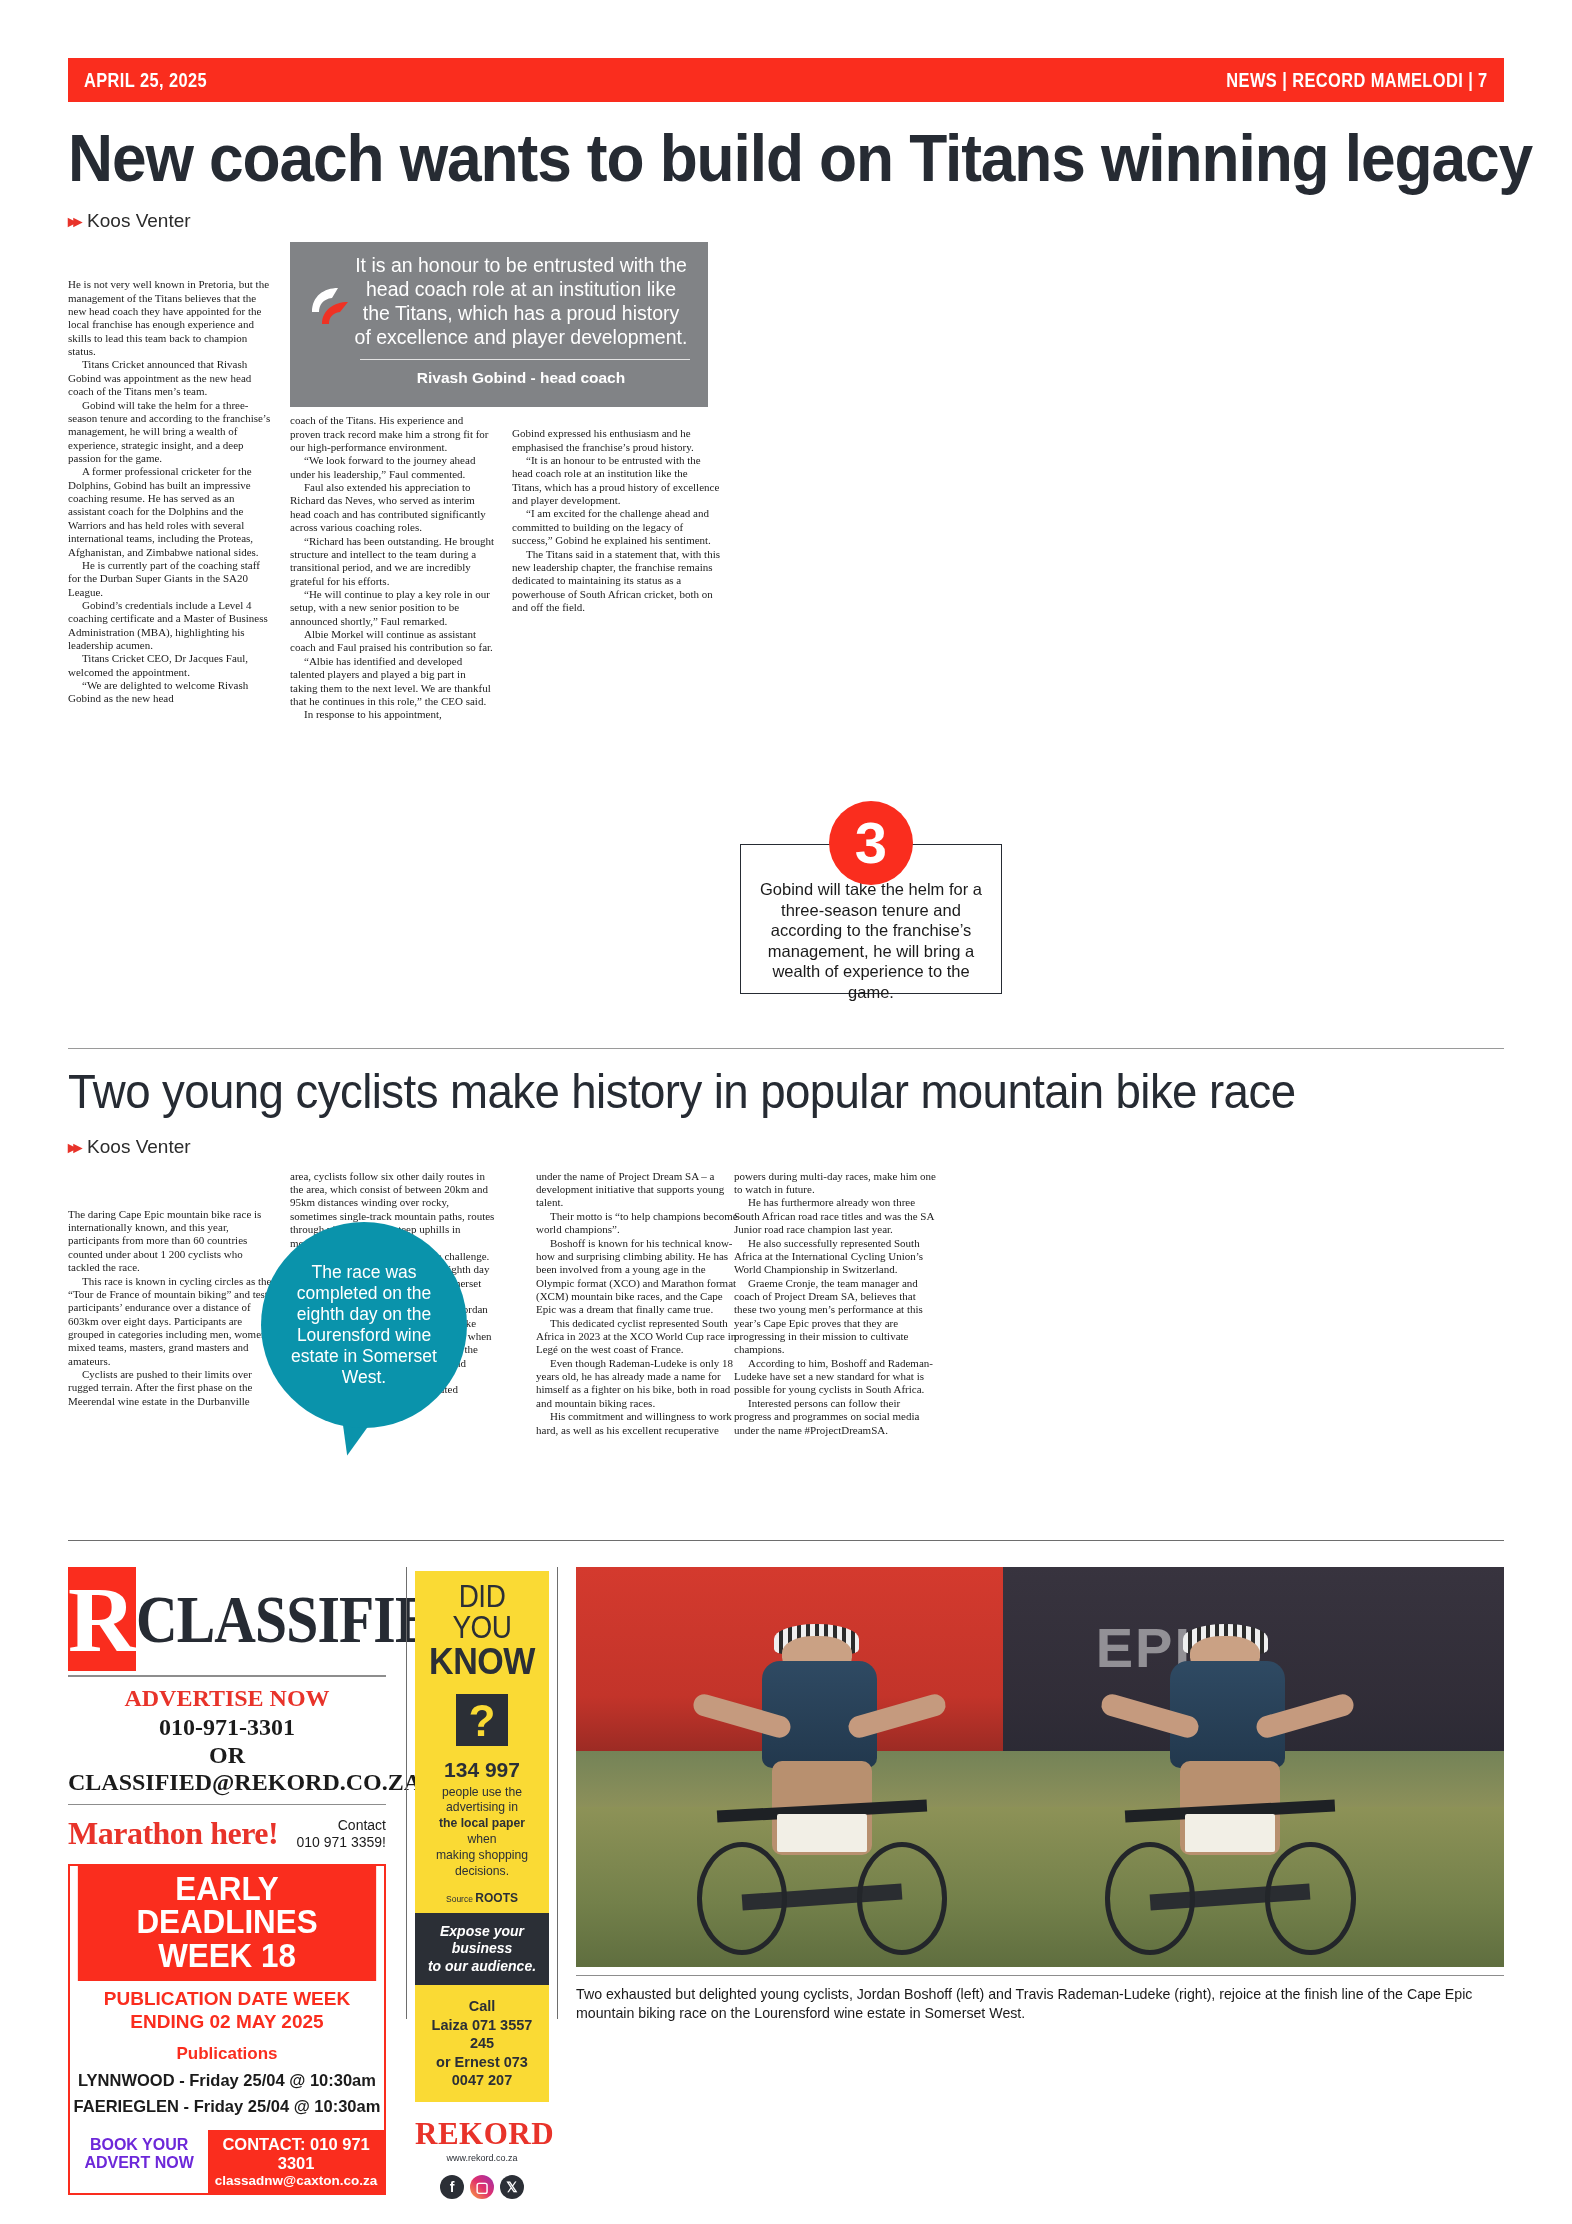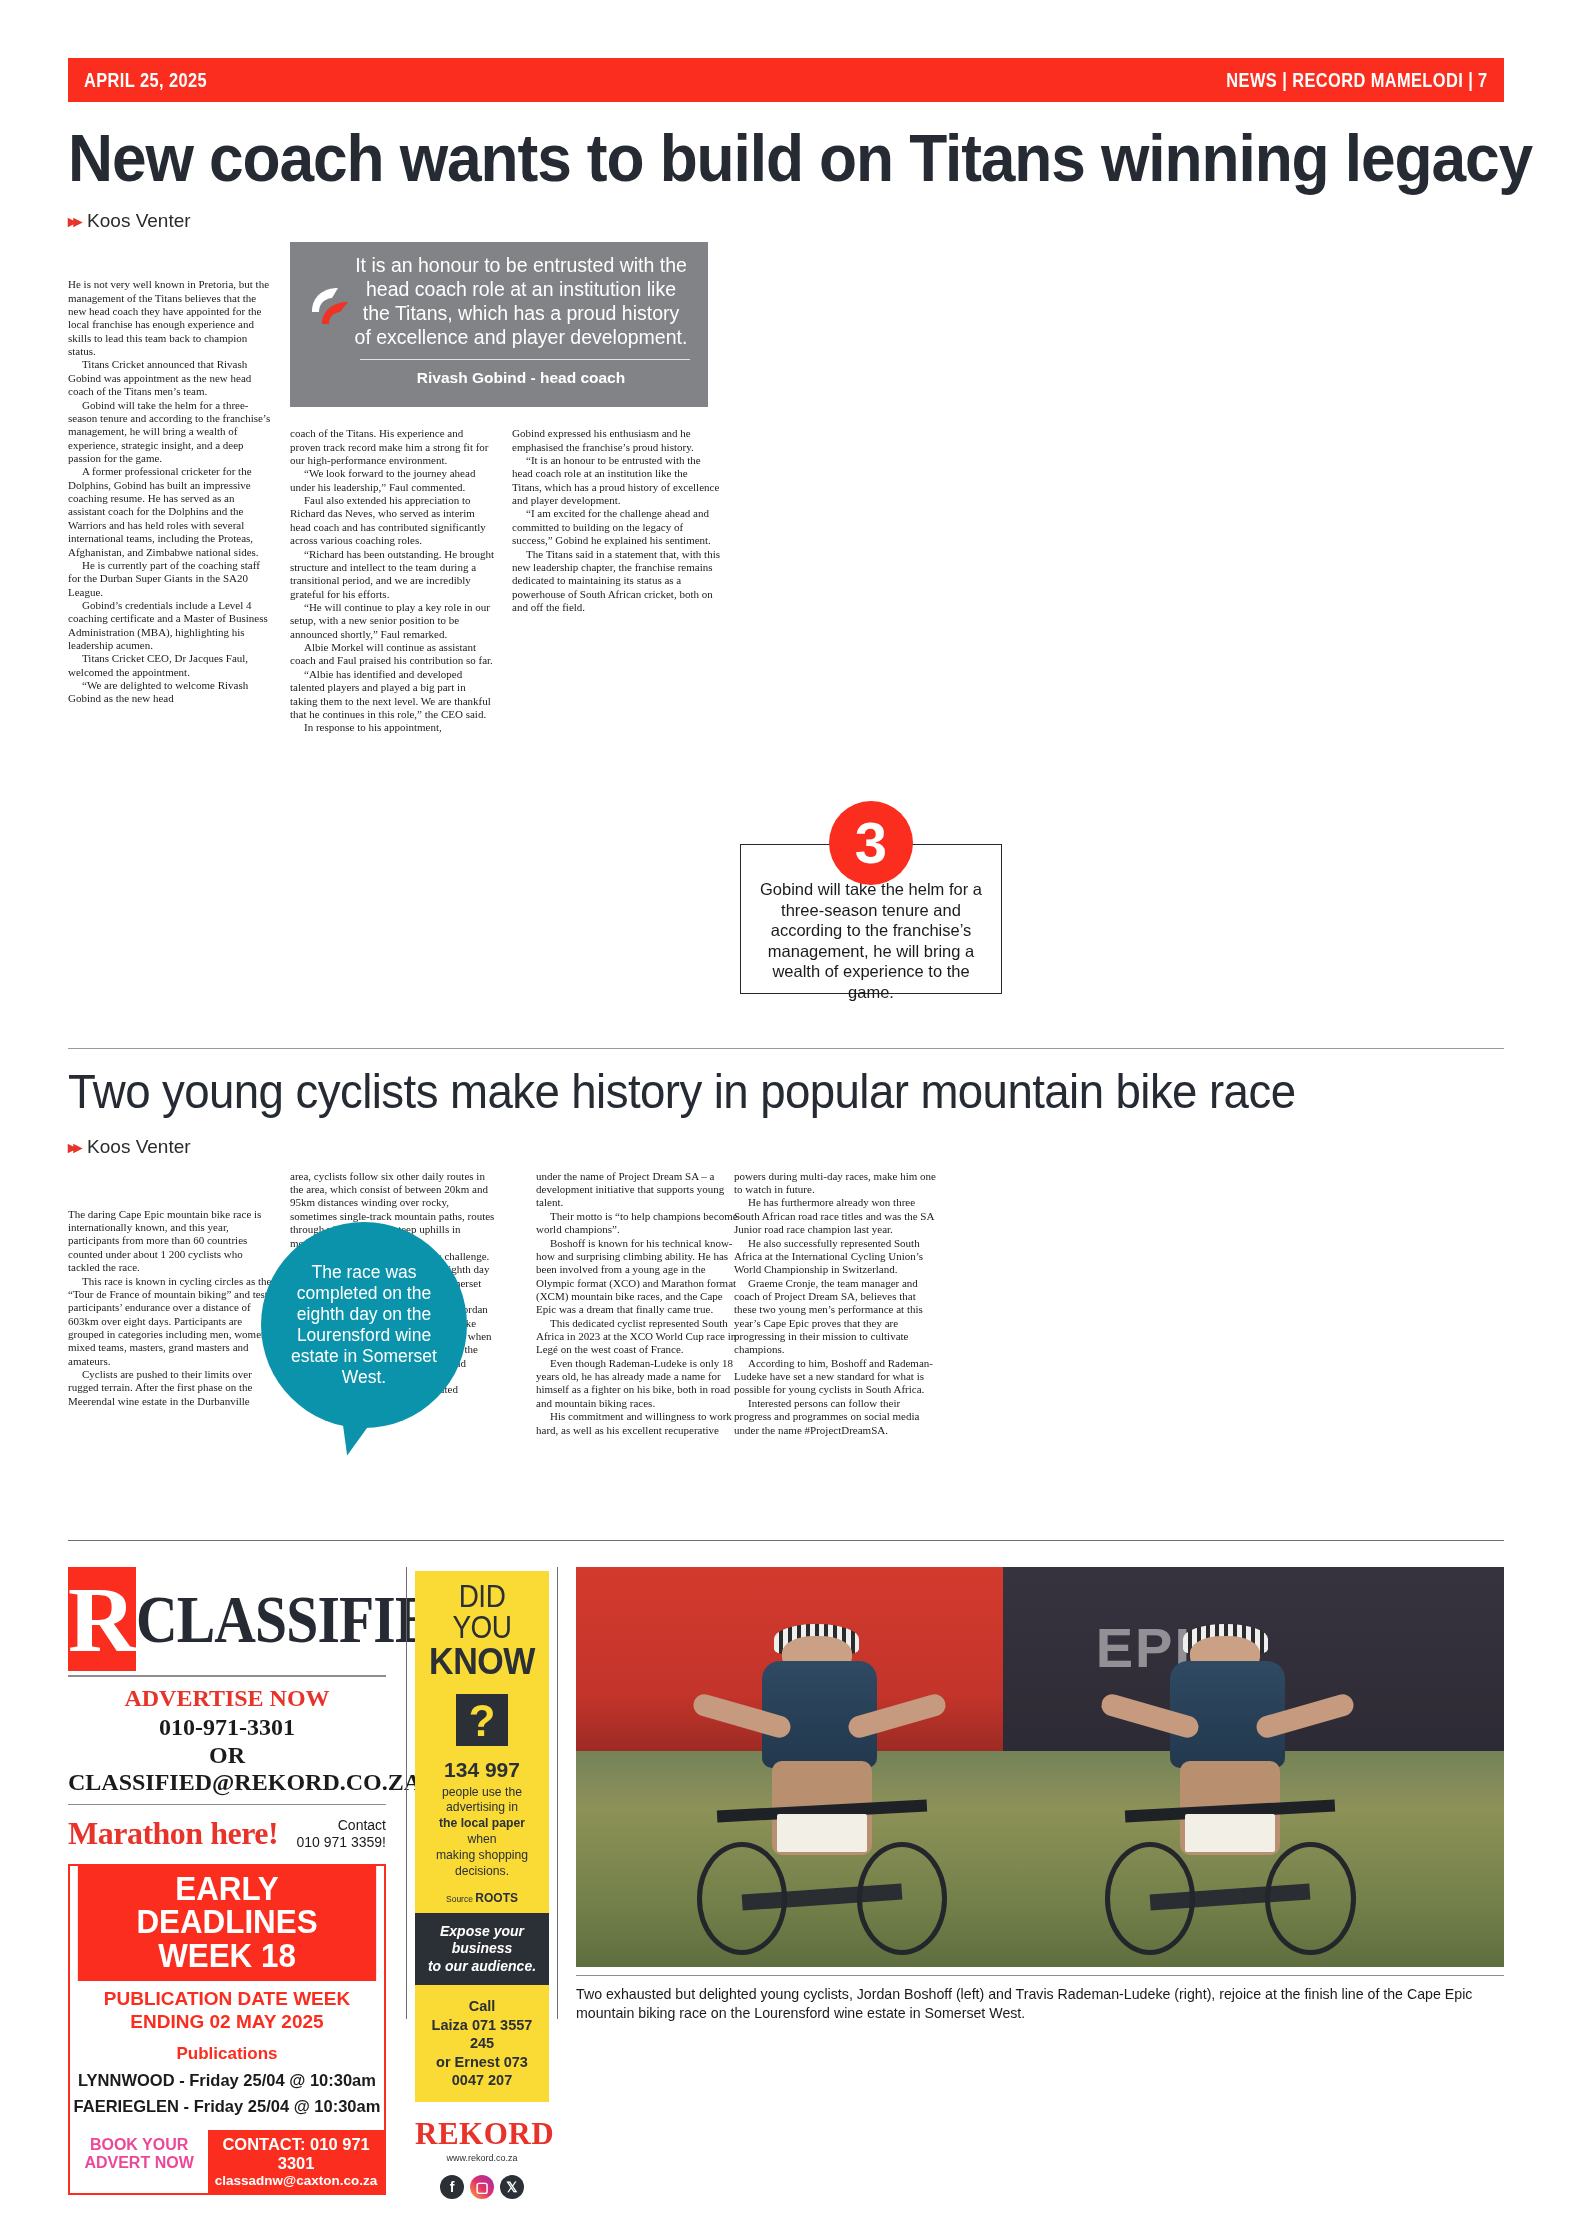--- a/index.html
+++ b/index.html
@@ -60,21 +60,21 @@
     font-family: "Liberation Serif", serif;
     font-size: 11px;
     line-height: 1.215;
     color: #1b1b1b;
     text-align: left;
   }
   .col p { text-indent: 14px; margin: 0; }
   .col p.first { text-indent: 0; }
 
   #a1c1 { left: 0;    top: 36px; width: 205px; }
-  #a1c2 { left: 222px; top: 185px; width: 205px; }
+  #a1c2 { left: 222px; top: 172px; width: 205px; }
   #a1c3 { left: 444px; top: 185px; width: 208px; }
 
   
   .pullquote {
     position: absolute; left: 222px; top: 0px;
     width: 418px; height: 165px;
     background: #818386;
     color: #ffffff;
     padding: 12px 18px 8px 18px;
   }
@@ -267,21 +267,21 @@
     font-weight: bold; font-size: 17px; text-align: center; padding-top: 10px;
   }
   .dead-line {
     font-family: "Liberation Sans", sans-serif; font-weight: bold;
     font-size: 16.5px; color: #1b1b1b; text-align: center; padding-top: 7px;
   }
   .dead-foot { display: flex; margin-top: 14px; }
   .dead-book {
     flex: 0 0 44%;
     font-family: "Liberation Sans", sans-serif; font-weight: bold;
-    font-size: 16px; color: #ec4899; text-align: center; line-height: 1.1;
+    font-size: 16px; color: #6d28d9; text-align: center; line-height: 1.1;
     padding: 6px 2px;
   }
   .dead-contact {
     flex: 1; background: #fa2d1e; color: #fff;
     font-family: "Liberation Sans", sans-serif; font-weight: bold;
     text-align: center; padding: 5px 2px;
   }
   .dead-contact .c1 { font-size: 16.5px; }
   .dead-contact .c2 { font-size: 13.5px; }
 

